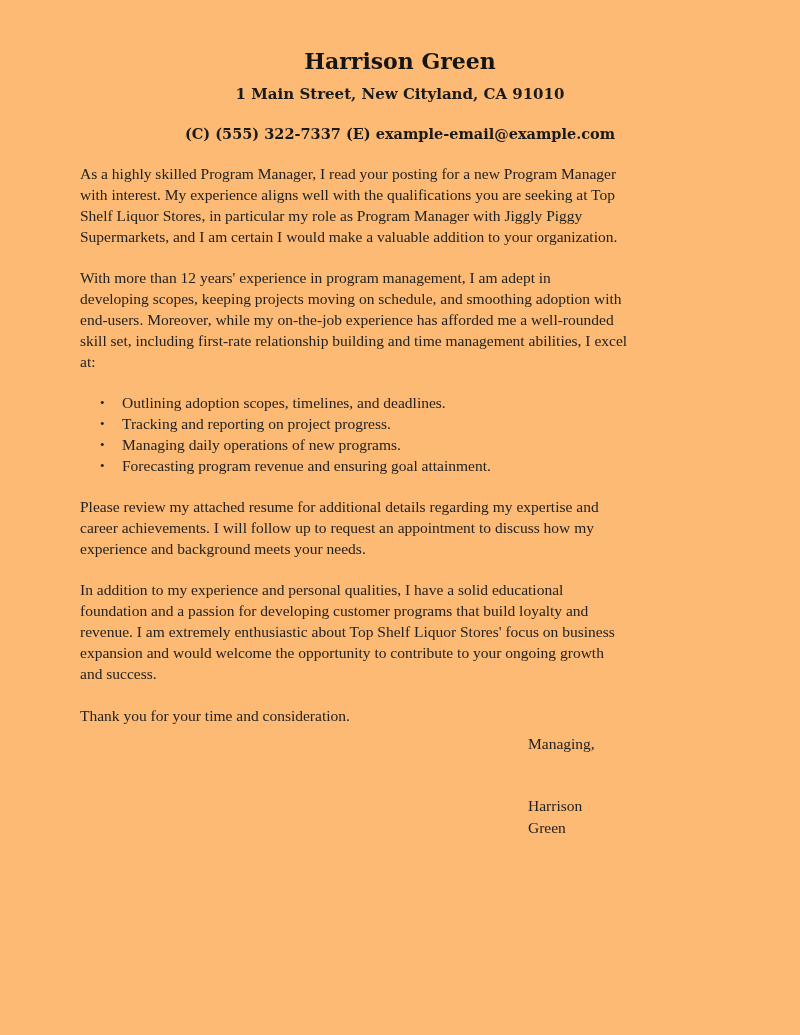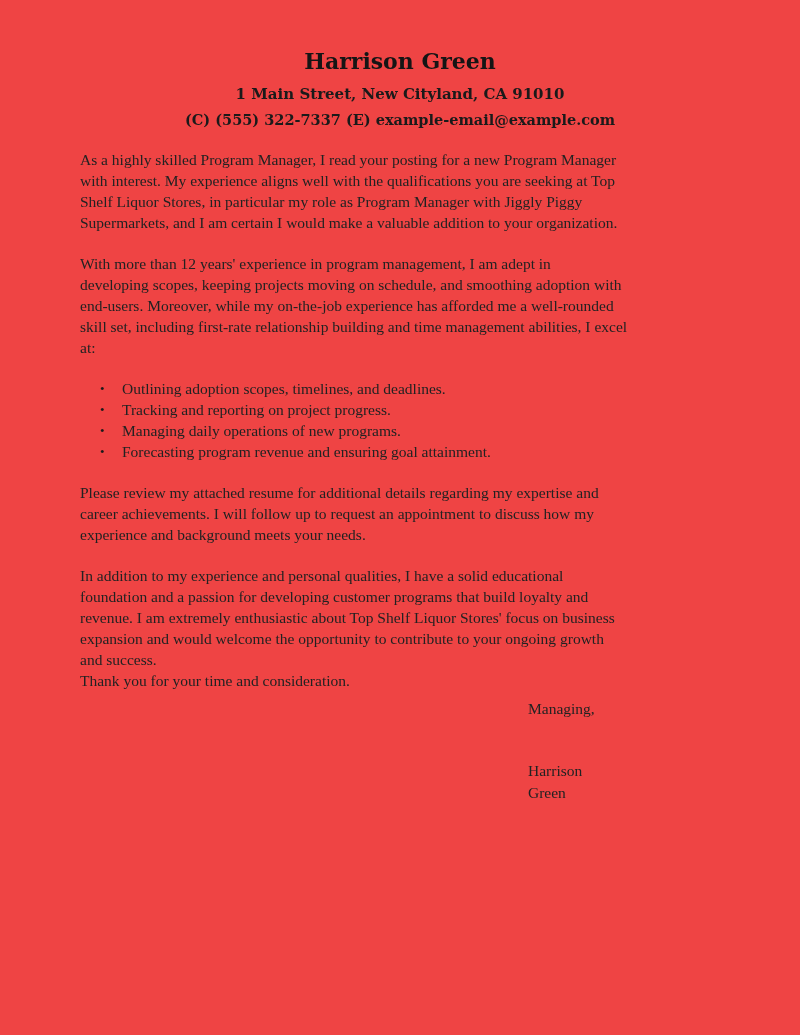--- a/index.html
+++ b/index.html
@@ -1,20 +1,20 @@
 <!DOCTYPE html>
 <html><head>
 <meta charset="utf-8">
 <style>
   html, body { margin: 0; padding: 0; background: #ffffff; }
   .page {
     position: relative;
     width: 800px;
     height: 1035px;
-    background: #ef4444;
+    background: #fdba74;
     font-family: "Liberation Serif", serif;
     color: #1d1d1d;
     overflow: hidden;
   }
   .header { text-align: center; padding-top: 46px; }
   .name-title {
     font-family: "DejaVu Serif", serif;
     font-size: 22px;
     font-weight: bold;
     line-height: 30px;
@@ -26,21 +26,21 @@
     font-weight: bold;
     line-height: 19px;
     margin-top: 9px;
     color: #1a1a1a;
   }
   .contact-line {
     font-family: "DejaVu Serif", serif;
     font-size: 14.5px;
     font-weight: bold;
     line-height: 19px;
-    margin-top: 6px;
+    margin-top: 20px;
     color: #1a1a1a;
   }
   .letter-body {
     margin: 11px 70px 0 80px;
     width: 650px;
     font-size: 15.5px;
     line-height: 21px;
     color: #222222;
   }
   .prewrap { white-space: pre-line; }
@@ -55,21 +55,21 @@
   }
   .bullet-item { display: flex; line-height: 21px; }
   .bullet-marker {
     width: 22px;
     flex: 0 0 22px;
     font-size: 13px;
     line-height: 21px;
     color: #1a1a1a;
   }
   .bullet-text { flex: 1; }
-  .thanks { }
+  .thanks { margin-top: 21px; }
   .closing-block { margin-left: 448px; margin-top: 7px; }
   .closing-word { line-height: 21px; }
   .signature-name {
     margin-top: 41px;
     line-height: 22px;
     white-space: pre-line;
   }
 </style>
 </head>
 <body>

